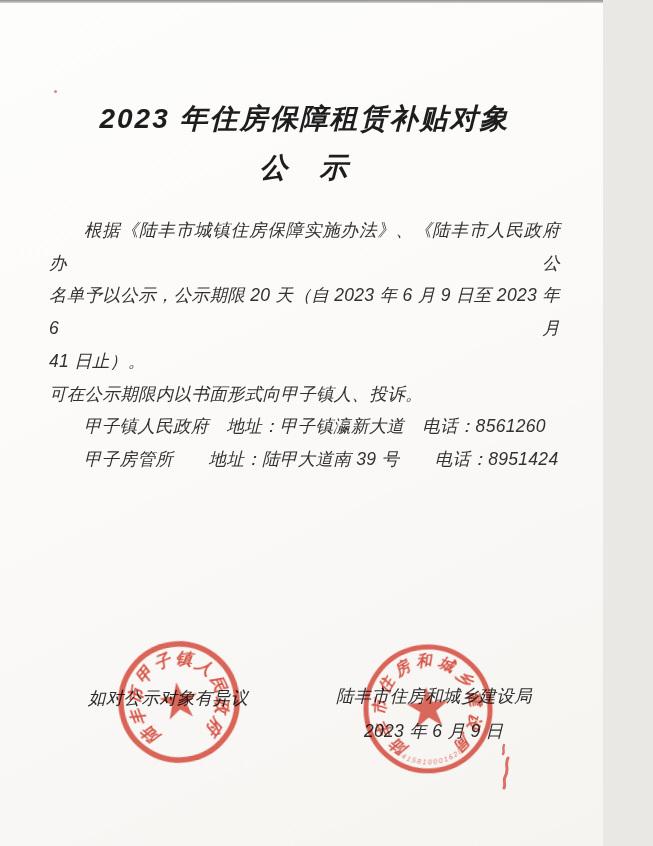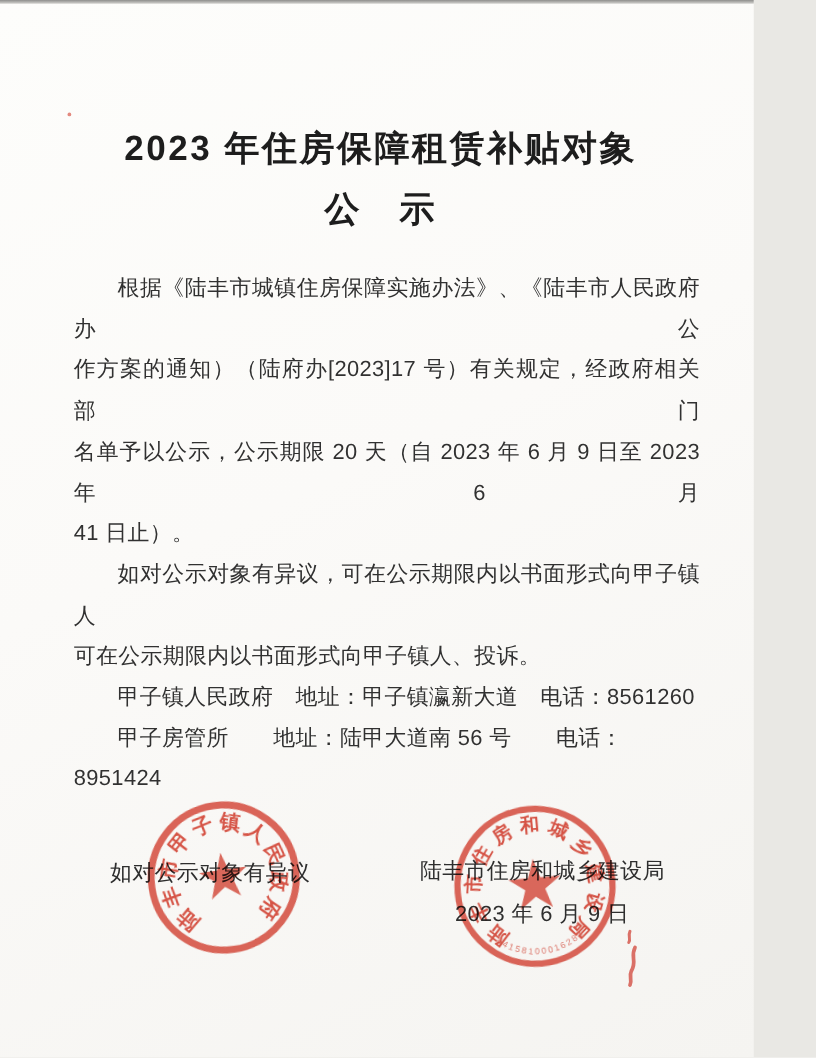--- a/index.html
+++ b/index.html
@@ -2,39 +2,40 @@
 <html><head>
 <meta charset="utf-8">
 <style>
   * { margin:0; padding:0; box-sizing:border-box; }
   html,body { width:653px; height:846px; overflow:hidden; }
   body { font-family:"Liberation Sans","DejaVu Sans",sans-serif; background:#e9e8e4; }
 
   #page {
     position:relative; width:603px; height:846px; overflow:hidden;
     background:linear-gradient(155deg,#fdfdfb 0%,#fbfaf8 45%,#f5f4f1 100%);
+    font-style:italic;
   }
 
   
   #top-edge { position:absolute; left:0; top:0; width:653px; height:3px;
     background:linear-gradient(180deg,#8e8e8c,#d4d3d0); }
   #edge-shadow { position:absolute; left:610px; top:0; width:23px; height:846px;
     background:linear-gradient(90deg,rgba(120,118,112,0) 0%,rgba(120,118,112,0.10) 70%,rgba(120,118,112,0.26) 100%); }
   #edge-line { position:absolute; left:633px; top:0; width:3px; height:846px; background:#a9a8a4; }
   #edge-strip { position:absolute; left:636px; top:0; width:17px; height:846px;
     background:linear-gradient(90deg,#eceae6 0px,#eceae6 11px,#c7c6c2 12px,#c7c6c2 14px,#e6e5e1 15px); }
 
   .title-line { position:absolute; left:49px; width:511px; text-align:center;
     font-weight:700; color:#1d1d1d; font-size:28px; letter-spacing:2px; white-space:pre; }
   #title1 { top:100px; }
   #title2 { top:149px; }
 
   #body-block { position:absolute; left:49px; top:214px; width:511px;
     font-size:17.5px; line-height:32.7px; color:#313131; font-weight:500; letter-spacing:0.3px; }
-  .line { min-height:32.7px; white-space:pre-wrap;margin-left:10px; }
+  .line { min-height:32.7px; white-space:pre-wrap; }
   .indent { text-indent:2em; }
   .justify { text-align:justify; text-align-last:justify; }
   .gap-top { margin-top:32.7px; }
 
   .sig { position:absolute; font-size:17.5px; color:#2e2e2e; font-weight:500; letter-spacing:0.3px; white-space:pre; }
   #sig-left  { left:88px;  top:686px; }
   #sig-right { left:336px; top:684px; }
   #sig-date  { left:364px; top:719px; }
 
   .seal { position:absolute; mix-blend-mode:multiply; filter:blur(0.35px); opacity:0.86; }
@@ -48,27 +49,25 @@
 </head>
 <body>
 
 <div id="page">
 
   <div id="title1" class="title-line">2023 年住房保障租赁补贴对象</div>
   <div id="title2" class="title-line">公　示</div>
 
   <div id="body-block">
     <div class="line indent justify">根据《陆丰市城镇住房保障实施办法》、《陆丰市人民政府办公</div>
-    <div class="line justify">作方案的通知）（陆府办[2023]17 号）有关规定，经政府相关部门</div>
     <div class="line justify">名单予以公示，公示期限 20 天（自 2023 年 6 月 9 日至 2023 年 6 月</div>
     <div class="line">41 日止）。</div>
-    <div class="line indent justify">如对公示对象有异议，可在公示期限内以书面形式向甲子镇人</div>
     <div class="line">可在公示期限内以书面形式向甲子镇人、投诉。</div>
     <div class="line indent">甲子镇人民政府　地址：甲子镇瀛新大道　电话：8561260</div>
-    <div class="line indent">甲子房管所　　地址：陆甲大道南 56 号　　电话：8951424</div>
+    <div class="line indent">甲子房管所　　地址：陆甲大道南 39 号　　电话：8951424</div>
   </div>
 
   <div id="sig-left" class="sig">如对公示对象有异议</div>
   <div id="sig-right" class="sig">陆丰市住房和城乡建设局</div>
   <div id="sig-date" class="sig">2023 年 6 月 9 日</div>
 
   <svg id="seal-left" class="seal" width="150" height="150">
       <circle cx="75" cy="75" r="58" fill="none" stroke="#d63a2a" stroke-width="5.5" stroke-opacity="0.9"></circle>
       <polygon points="75.0,55.0 79.5,68.8 94.0,68.8 82.3,77.4 86.8,91.2 75.0,82.6 63.2,91.2 67.7,77.4 56.0,68.8 70.5,68.8" fill="#d63a2a" fill-opacity="0.88"></polygon>
       <text x="42.3" y="104.4" transform="rotate(-132.0 42.3 104.4)" fill="#d63a2a" font-size="16.5" font-weight="700" text-anchor="middle" dominant-baseline="central">陆</text>

